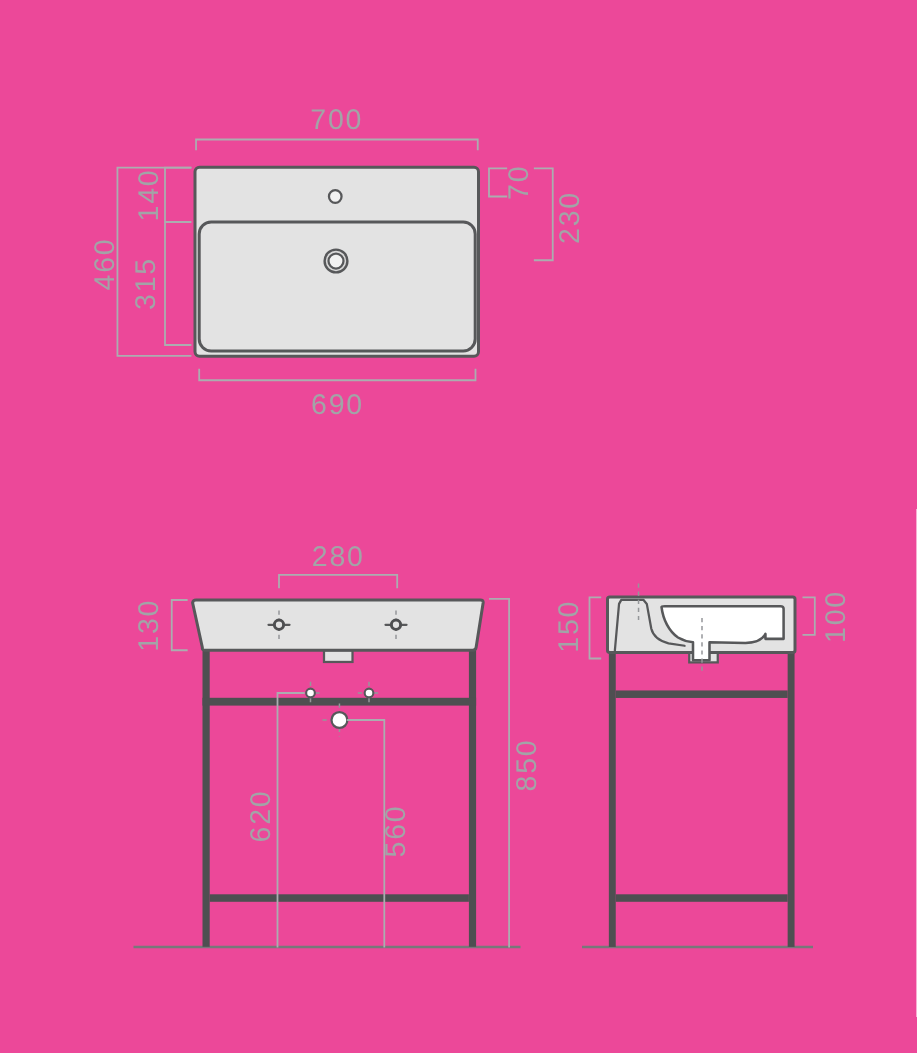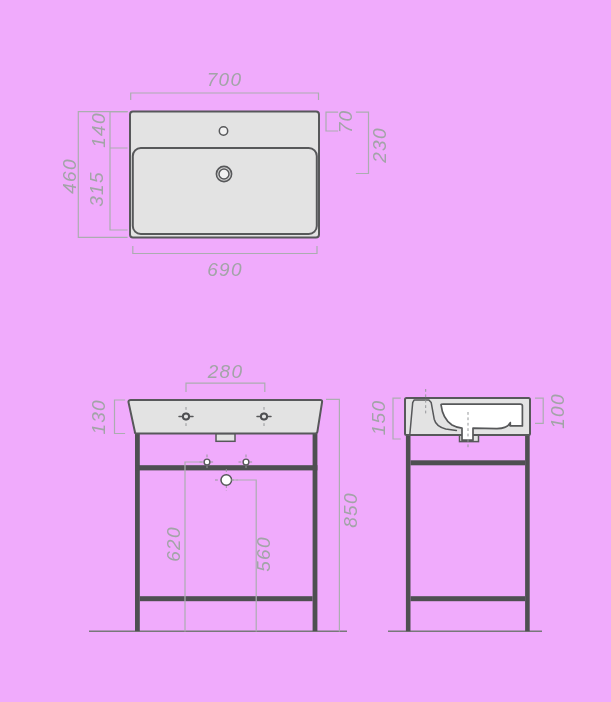--- a/index.html
+++ b/index.html
@@ -1,16 +1,16 @@
 <!DOCTYPE html>
 <html><head>
 <meta charset="utf-8">
 <style>
   html,body { margin:0; padding:0; background:#ffffff; }
-  .stage { position:relative; width:611px; height:702px; background:#f0abfc; overflow:hidden;font-style:italic; }
+  .stage { position:relative; width:611px; height:702px; background:#ec4899; overflow:hidden; }
   svg { display:block; }
   .ceramic   { fill:#e3e3e3; stroke:#57585a; stroke-width:2; }
   .ceramic-thin { fill:#e3e3e3; stroke:#57585a; stroke-width:1.5; }
   .detail    { fill:none; stroke:#57585a; stroke-width:1.5; stroke-linejoin:round; stroke-linecap:round; }
   .bowl      { fill:#ffffff; stroke:#57585a; stroke-width:1.7; stroke-linejoin:round; }
   .hole      { fill:#f2f2f2; stroke:#57585a; stroke-width:1.5; }
   .hole-dark { fill:#e3e3e3; stroke:#4e4f51; stroke-width:2; }
   .hole-white{ fill:#ffffff; stroke:#57585a; stroke-width:1.4; }
   .steel     { fill:#4e4f51; stroke:none; }
   .ground    { stroke:#77787a; stroke-width:1.6; fill:none; }

